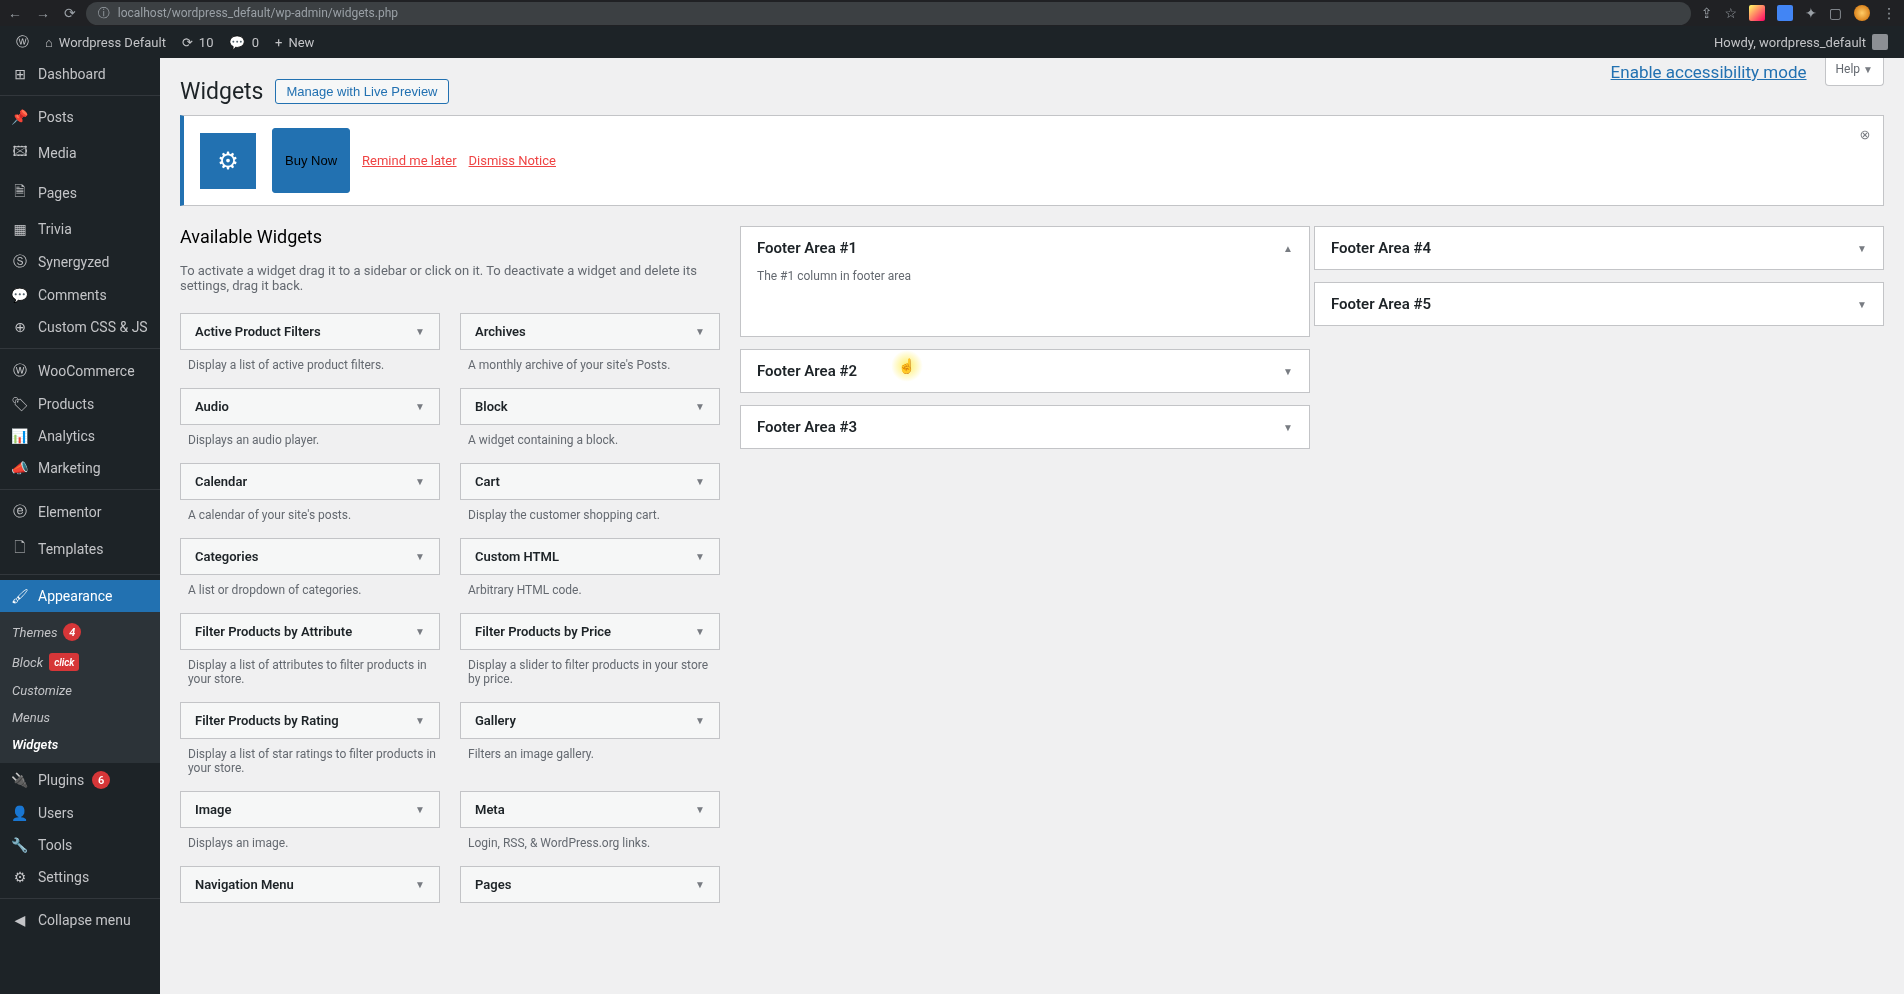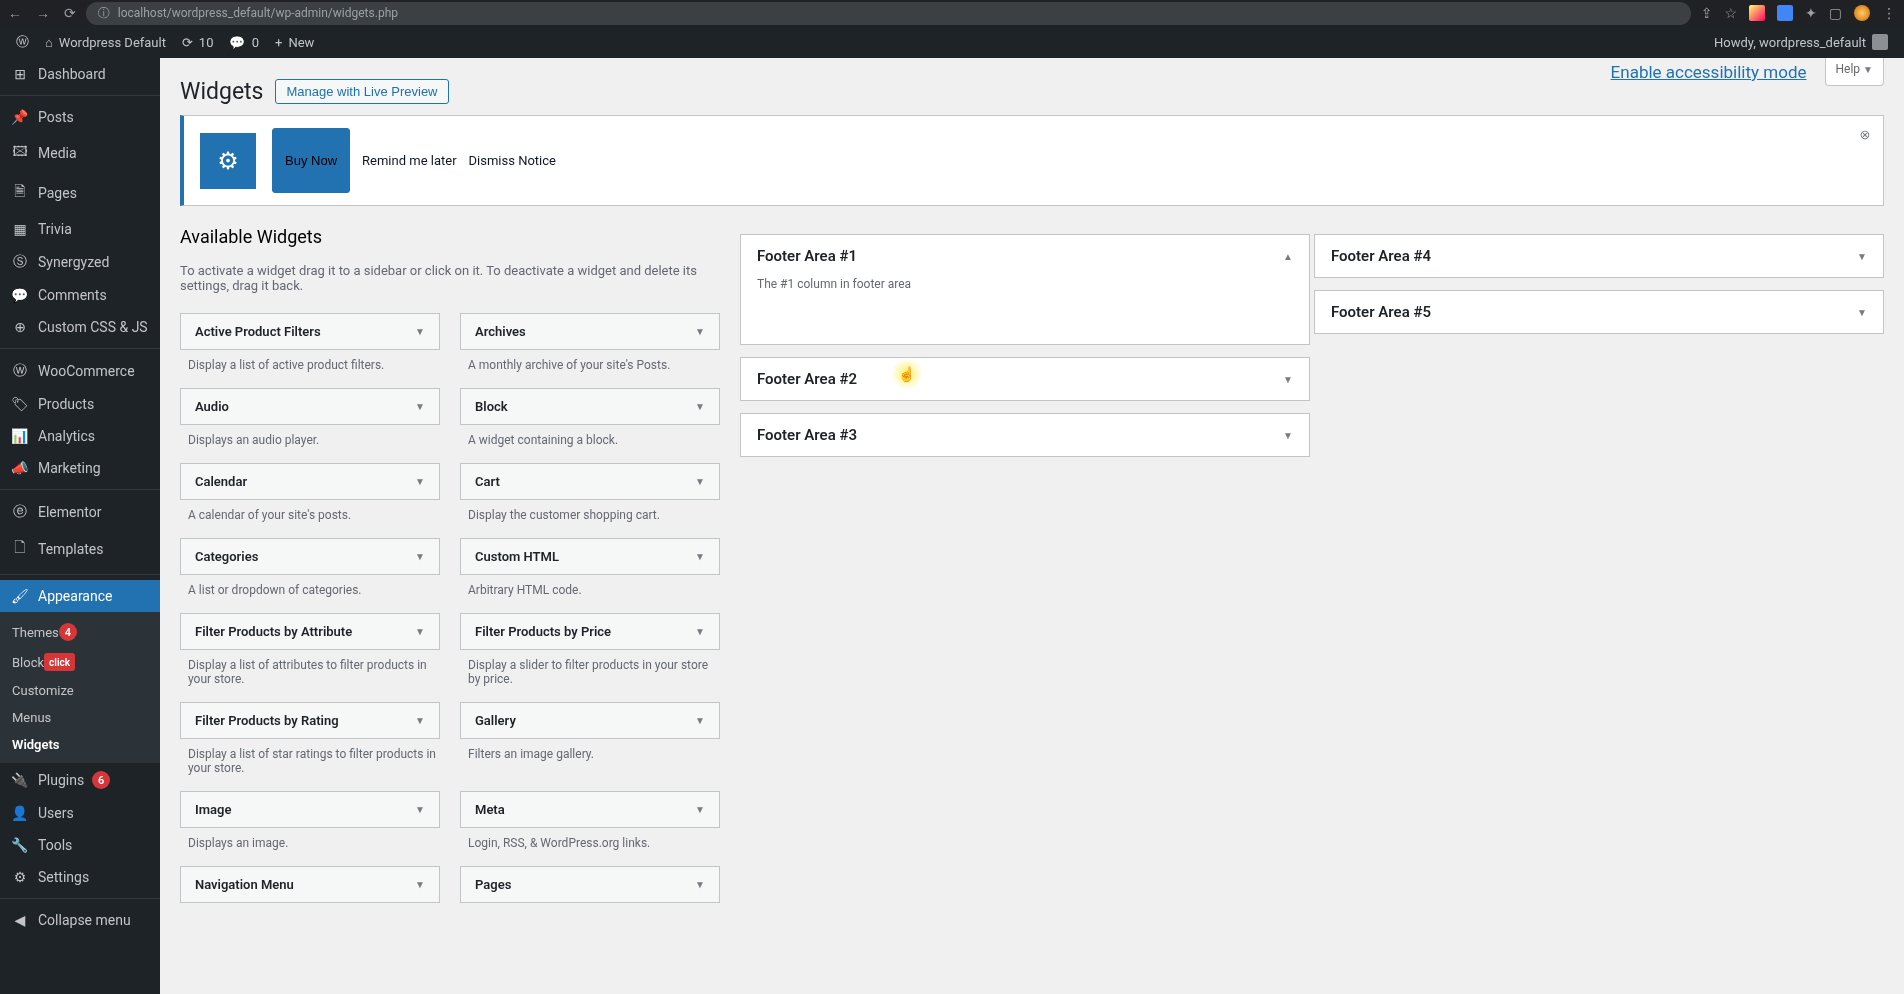--- a/index.html
+++ b/index.html
@@ -21,48 +21,48 @@
 .wp-admin-right { display: flex; align-items: center; gap: 8px; }
 .avatar-sq { width: 16px; height: 16px; background: #8c8f94; border-radius: 2px; }
 
 
 .wrapper { display: flex; min-height: calc(100vh - 58px); }
 .sidebar { width: 160px; background: #1d2327; color: #c3c4c7; flex-shrink: 0; }
 .menu-item { display: flex; align-items: center; gap: 8px; padding: 8px 10px; cursor: pointer; font-size: 14px; position: relative; }
 .menu-item.current { background: #2271b1; color: #fff; }
 .menu-item.current::after { content: ""; position: absolute; right: -8px; top: 50%; transform: translateY(-50%); border: 8px solid transparent; border-right-color: #f0f0f1; }
 .submenu { background: #2c3338; padding: 5px 0; }
-.submenu-item { padding: 6px 12px; cursor: pointer; font-size: 13px; color: #c3c4c7; display: flex; align-items: center; gap: 0; }
+.submenu-item { padding: 6px 12px; cursor: pointer; font-size: 13px; color: #c3c4c7; display: flex; align-items: center; gap: 6px; font-style: italic; }
 .submenu-item.current { color: #fff; font-weight: 600; }
 .menu-sep { border-top: 1px solid #32373c; margin: 5px 0; }
 .badge { display: inline-flex; align-items: center; justify-content: center; min-width: 18px; height: 18px; padding: 0 5px; border-radius: 9px; background: #d63638; color: #fff; font-size: 11px; font-weight: 600; }
 .badge-orange { background: #d63638; border-radius: 3px; padding: 1px 5px; font-size: 10px; }
 .micon { width: 20px; display: inline-flex; justify-content: center; }
 
 
 .content { flex: 1; padding: 0 20px 40px 20px; position: relative; }
 .screen-meta { position: absolute; right: 20px; top: 0; display: flex; gap: 8px; }
 .screen-meta a { color: #2271b1; text-decoration: underline; font-size: 17px; padding: 4px 10px; }
 .help-tab { background: #fff; border: 1px solid #c3c4c7; border-top: none; border-radius: 0 0 4px 4px; font-size: 12px; padding: 4px 10px; color: #646970; cursor: pointer; }
 .page-header { display: flex; align-items: center; gap: 12px; padding: 20px 0 10px 0; }
 .page-header h1 { font-size: 23px; font-weight: 400; color: #1d2327; }
 .page-action { border: 1px solid #2271b1; color: #2271b1; background: #f6f7f7; padding: 4px 10px; border-radius: 3px; font-size: 13px; cursor: pointer; }
 
 
 .notice { background: #fff; border: 1px solid #c3c4c7; border-left: 4px solid #2271b1; padding: 12px 16px; display: flex; align-items: center; gap: 16px; margin-bottom: 20px; position: relative; }
 .notice-icon { width: 56px; height: 56px; background: #2271b1; border: 3px solid #2271b1; display: flex; align-items: center; justify-content: center; color: #fff; font-size: 24px; }
 .notice-actions { display: flex; align-items: center; gap: 12px; }
 .btn-primary { background: #2271b1; color: #000000; border: 1px solid #2271b1; padding: 24px 12px; border-radius: 3px; cursor: pointer; font-size: 13px; }
-.notice a { color: #0f172a; cursor: pointer; }
+.notice a { color: #ef4444; text-decoration: underline; cursor: pointer; }
 .dismiss-x { position: absolute; right: 8px; top: 8px; color: #787c82; cursor: pointer; width: 20px; height: 20px; display: flex; align-items: center; justify-content: center; }
 
 
 .widgets-holder { display: flex; gap: 20px; }
 .widgets-left { flex: 0 0 540px; }
-.widgets-right { flex: 1; display: flex; gap: 4px; margin-top: 8px; }
+.widgets-right { flex: 1; display: flex; gap: 4px; }
 .widgets-col { flex: 1; }
 
 .widgets-left h2 { font-size: 18px; font-weight: 400; margin-bottom: 16px; }
 .widgets-left p { color: #646970; font-size: 13px; margin-bottom: 20px; }
 
 .available-grid { display: grid; grid-template-columns: 1fr 1fr; gap: 0 20px; }
 .widget-item { margin-bottom: 0; }
 .widget-title { background: #f6f7f7; border: 1px solid #c3c4c7; padding: 10px 14px; font-size: 13px; font-weight: 600; color: #1d2327; display: flex; justify-content: space-between; align-items: center; cursor: pointer; }
 .widget-desc { color: #646970; font-size: 12px; padding: 8px 2px 16px 2px; margin-left: 6px; }
 .arrow-down { color: #787c82; font-size: 10px; }

